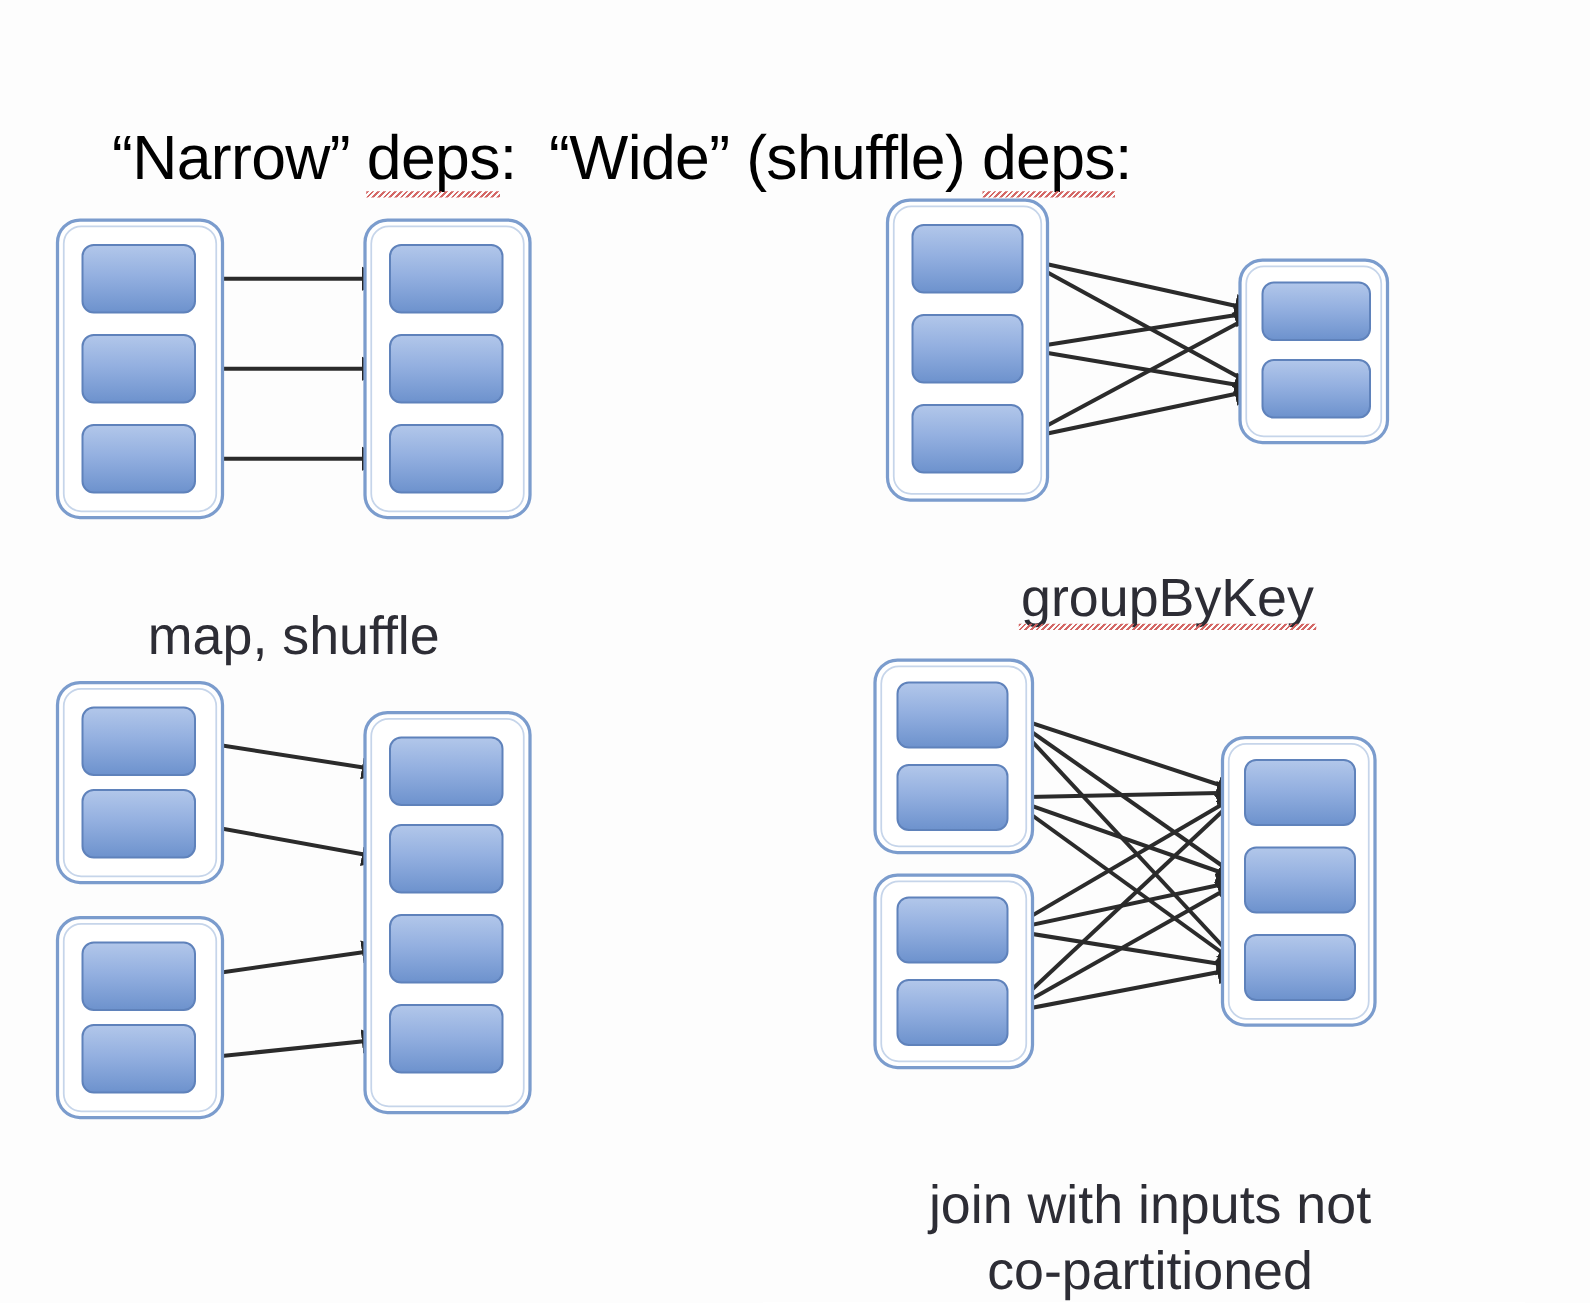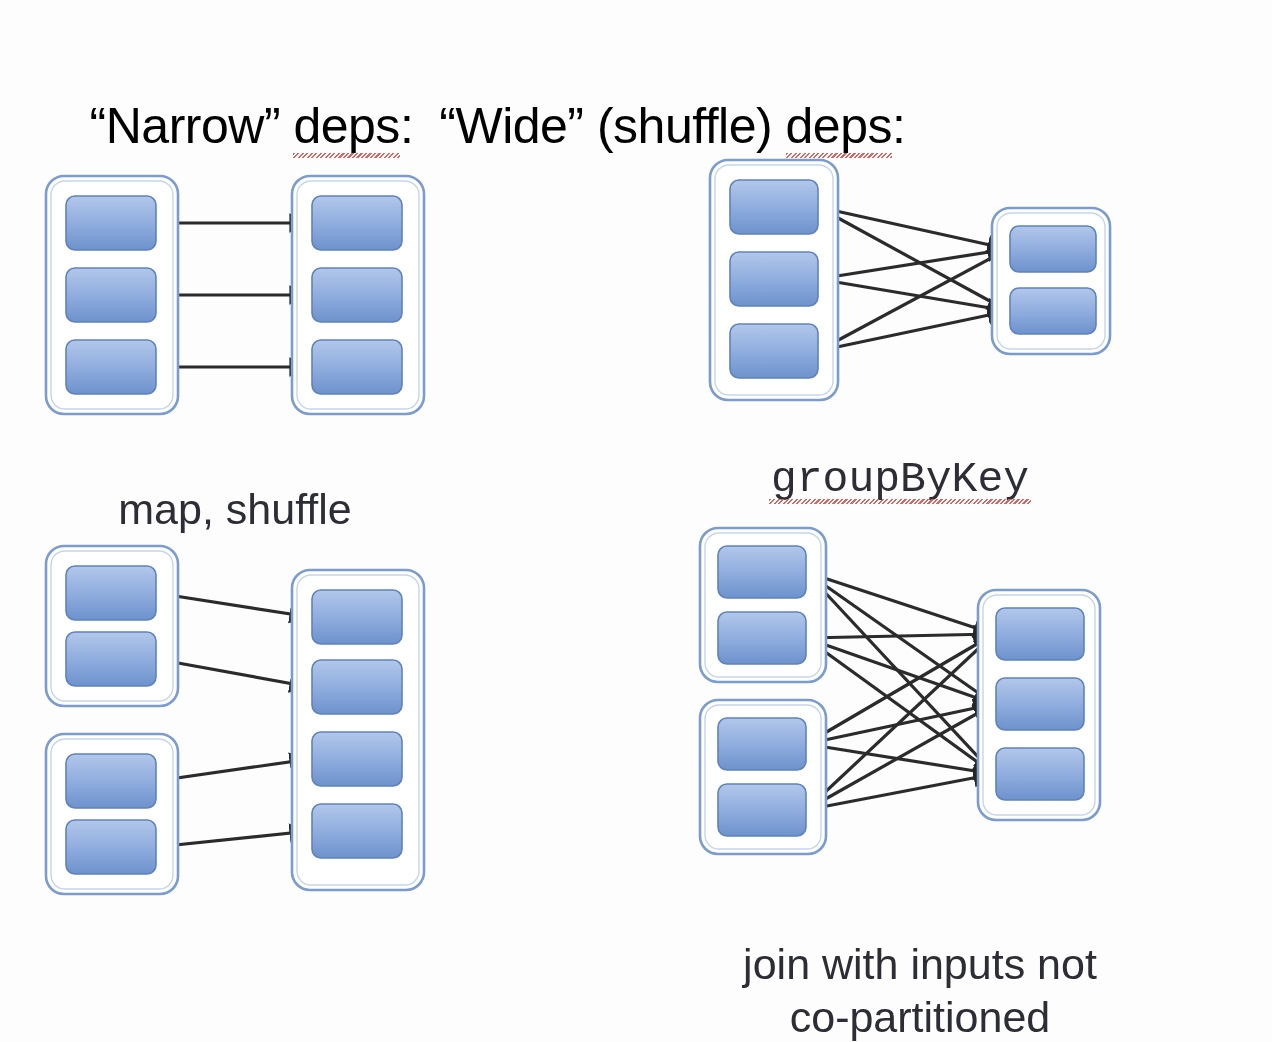--- a/index.html
+++ b/index.html
@@ -74,21 +74,21 @@
     height: 5px;
     background-image:
       repeating-linear-gradient(135deg,
         #d2605e 0px, #d2605e 1.6px,
         rgba(210,96,94,0) 1.6px, rgba(210,96,94,0) 3.2px);
     background-repeat: repeat-x;
     opacity: 0.95;
   }
   #cap-map-filter { left: 40px; top: 430px; width: 390px; }
   #cap-union      { left: 40px; top: 915px; width: 390px; }
-  #cap-groupbykey { left: 690px; top: 400px; width: 420px; font-family: Liberation Mono, monospace; }
+  #cap-groupbykey { left: 724px; top: 400px; width: 420px; }
   #cap-join       { left: 640px; top: 885px; width: 560px; }
 </style>
 </head>
 <body>
 
 <div id="slide">
 
   <div id="headline">
     <span class="hl-word">“</span><span class="hl-word">Narrow</span><span class="hl-word">”</span><span class="hl-word"> </span><span class="hl-word misspelled">deps</span><span class="hl-word">:</span><span class="hl-gap"></span><span class="hl-word">“</span><span class="hl-word">Wide</span><span class="hl-word">”</span><span class="hl-word"> </span><span class="hl-word">(shuffle)</span><span class="hl-word"> </span><span class="hl-word misspelled">deps</span><span class="hl-word">:</span>
   </div>

